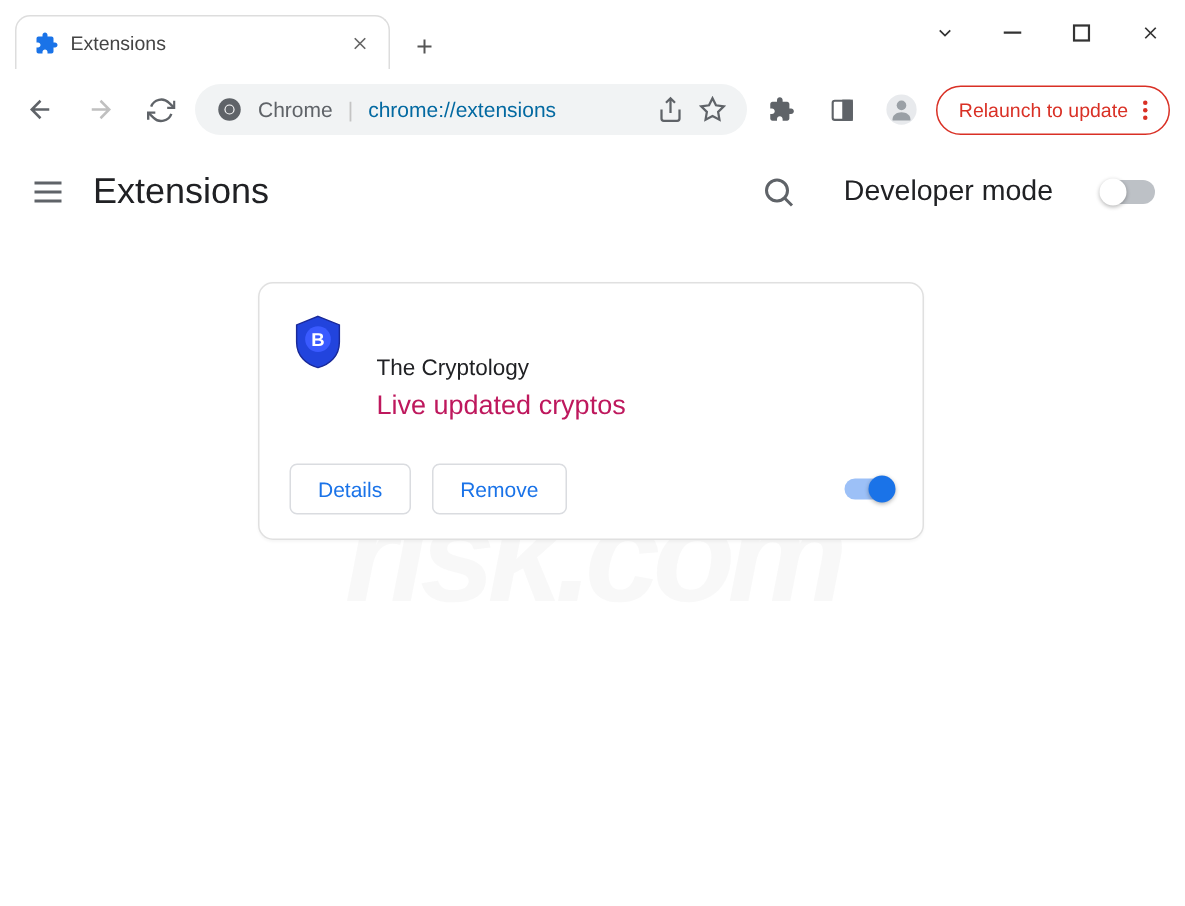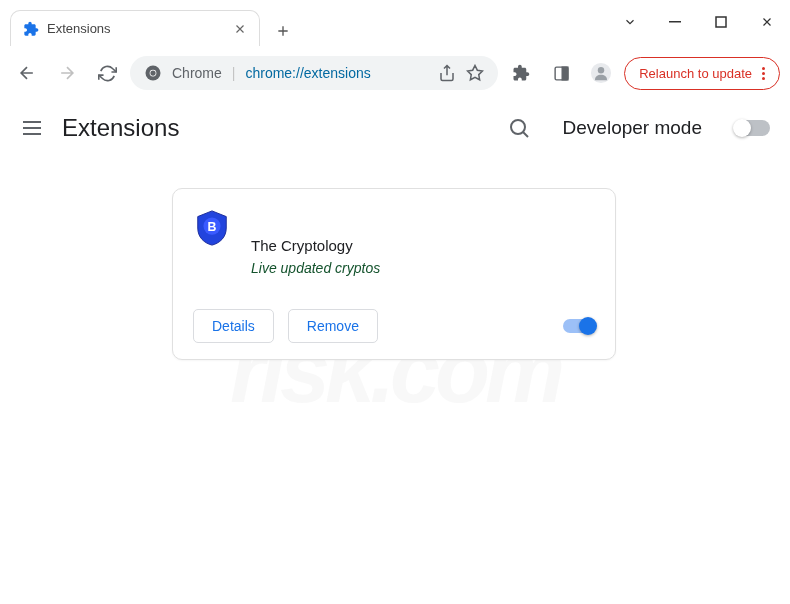--- a/index.html
+++ b/index.html
@@ -40,21 +40,21 @@
 .dev-mode-label { font-size: 19px; color: #202124; margin-left: 14px; }
 .toggle-off { width: 36px; height: 16px; background: #bdc1c6; border-radius: 8px; position: relative; margin-left: 14px; cursor: pointer; }
 .toggle-off::after { content: ''; position: absolute; width: 18px; height: 18px; background: #fff; border-radius: 50%; top: -1px; left: -1px; box-shadow: 0 1px 3px rgba(0,0,0,0.3); }
 
 .content { padding: 30px 0 0 172px; position: relative; z-index: 2; }
 .ext-card { width: 444px; background: #fff; border: 1px solid #e0e0e0; border-radius: 10px; padding: 20px 20px 16px 20px; box-shadow: 0 1px 2px rgba(0,0,0,0.04); }
 .ext-top { display: flex; gap: 20px; min-height: 92px; }
 .ext-icon { width: 38px; height: 38px; }
 .ext-info { flex: 1; margin-top: 28px; }
 .ext-name { font-size: 15px; color: #202124; margin-bottom: 6px; }
-.ext-desc { font-size: 14px; color: #14532d; font-style: italic; }
+.ext-desc { font-size: 18px; color: #be185d; }
 .ext-bottom { display: flex; align-items: center; gap: 14px; margin-top: 8px; }
 .ext-btn { border: 1px solid #dadce0; background: #fff; color: #1a73e8; padding: 8px 18px; border-radius: 5px; font-size: 14px; cursor: pointer; }
 .ext-spacer { flex: 1; }
 .toggle-on { width: 32px; height: 14px; background: #9cc0f7; border-radius: 7px; position: relative; cursor: pointer; }
 .toggle-on::after { content: ''; position: absolute; width: 18px; height: 18px; background: #1a73e8; border-radius: 50%; top: -2px; right: -2px; box-shadow: 0 1px 3px rgba(0,0,0,0.3); }
 </style>
 </head>
 <body>
 
 <div class="watermark">pc<br><span class="line2">risk.com</span></div>

